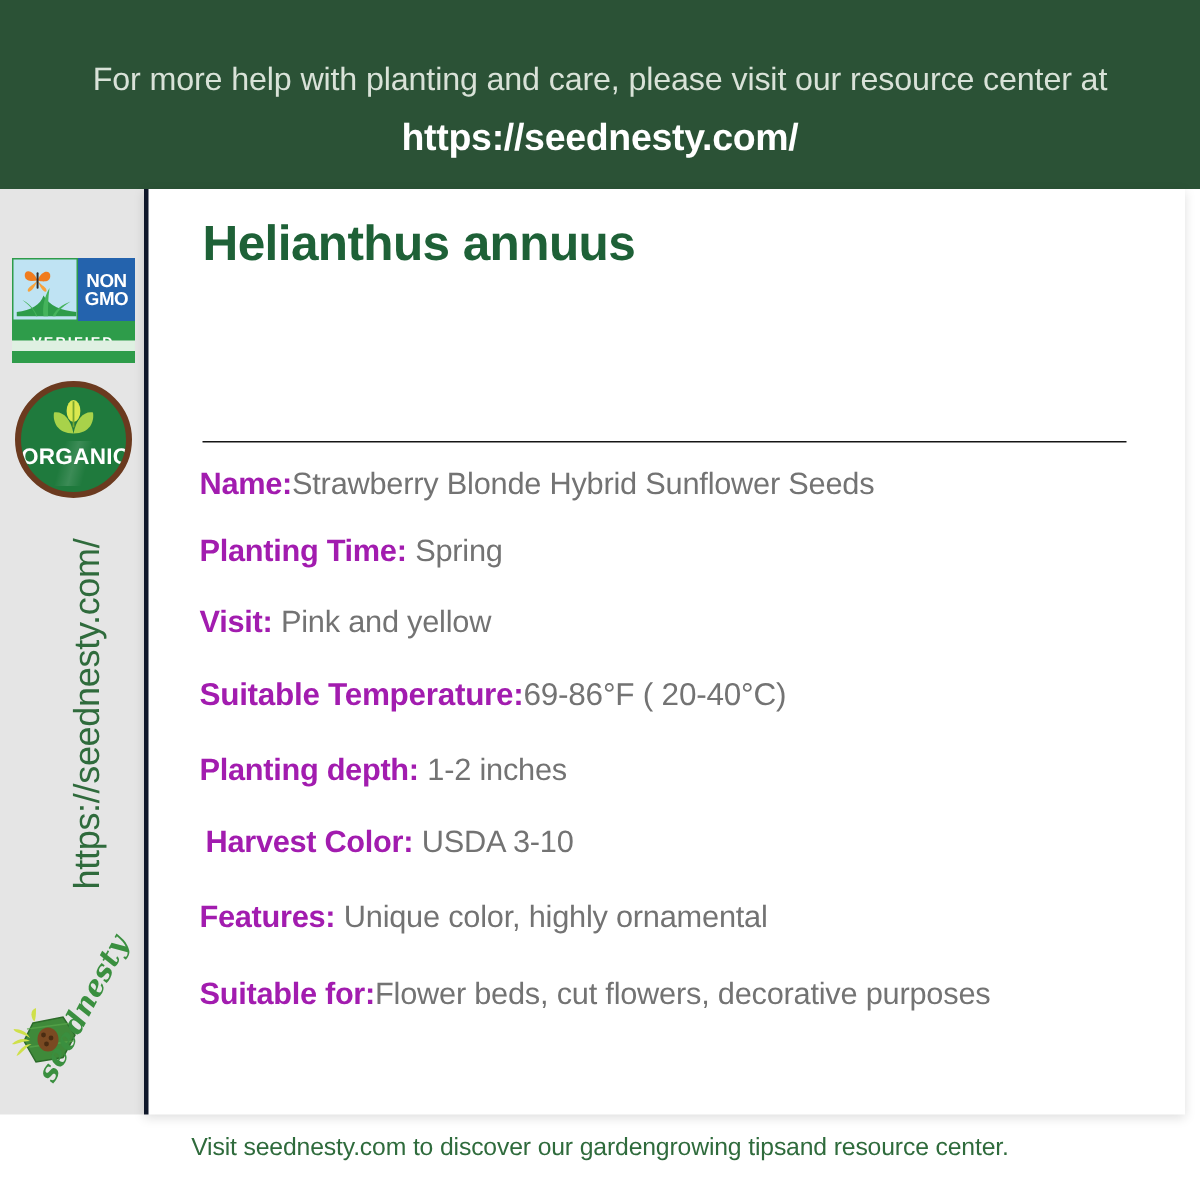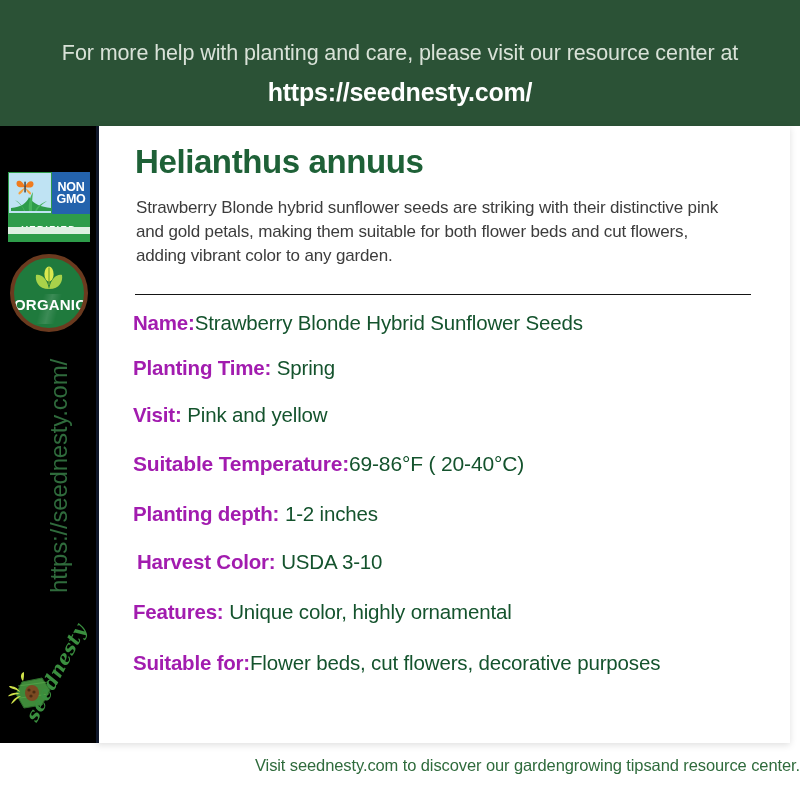--- a/index.html
+++ b/index.html
@@ -44,21 +44,21 @@
     margin-top: 11px;
     white-space: nowrap;
   }
 
   
   .badge-rail {
     position: absolute;
     left: 0; top: 126px;
     width: 96px;
     height: 617px;
-    background: #000000;
+    background: #e5e5e5;
   }
 
   
   .nongmo-badge {
     position: absolute;
     left: 8px; top: 46px;
     width: 82px; height: 62px;
   }
   .nongmo-top { position:absolute; left:0; top:0; width:82px; height:42px; }
   .nongmo-sky {
@@ -215,39 +215,39 @@
     position:absolute;
     left:34px;
     white-space:nowrap;
   }
   .spec-label {
     color:#a21caf;
     font-weight:bold;
     letter-spacing:-0.2px;
   }
   .spec-value {
-    color:#14532d;
+    color:#737373;
     letter-spacing:-0.15px;
   }
 
   .r0 { top:0px;   font-size:20.5px; }
   .r1 { top:45px;  font-size:20.5px; }
   .r2 { top:92px;  font-size:20.5px; }
   .r3 { top:141px; font-size:21px;   }
   .r4 { top:191px; font-size:20.5px; }
   .r5 { top:239px; font-size:20.5px; left:38px; }
   .r6 { top:289px; font-size:20.5px; }
   .r7 { top:340px; font-size:20.5px; }
 
   
   .footer-note {
     position:absolute;
     left:0; top:756px;
     width:800px;
-    text-align:right;
+    text-align:center;
     color:#2f6b3c;
     font-size:16.5px;
     letter-spacing:-0.1px;
   }
 </style>
 </head>
 <body>
 
 <div class="header-banner">
   <div class="header-line1">For more help with planting and care, please visit our resource center at</div>
@@ -310,21 +310,20 @@
       <path d="M12 22 C6 22, 2 25, 0 24 C4 20, 9 20, 12 22 Z" fill="#cfe04a"></path>
       <path d="M13 24 C8 27, 6 31, 3 32 C5 27, 9 24, 13 24 Z" fill="#cfe04a"></path>
       <path d="M14 8 C12 4, 13 1, 16 0 C16 4, 16 6, 15 9 Z" fill="#cfe04a"></path>
     </svg>
     <div class="brand-script">seednesty</div>
   </div>
 </div>
 
 <div class="main-card">
   <div class="title">Helianthus annuus</div>
-  <div class="description">Strawberry Blonde hybrid sunflower seeds are striking with their distinctive pink and gold petals, making them suitable for both flower beds and cut flowers, adding vibrant color to any garden.</div>
   <div class="divider"></div>
 
   <div class="spec-list">
     <div class="spec-row r0">
       <span class="spec-label">Name:</span><span class="spec-value">Strawberry Blonde Hybrid Sunflower Seeds</span>
     </div>
     <div class="spec-row r1">
       <span class="spec-label">Planting Time:</span>
       <span class="spec-value">Spring</span>
     </div>

